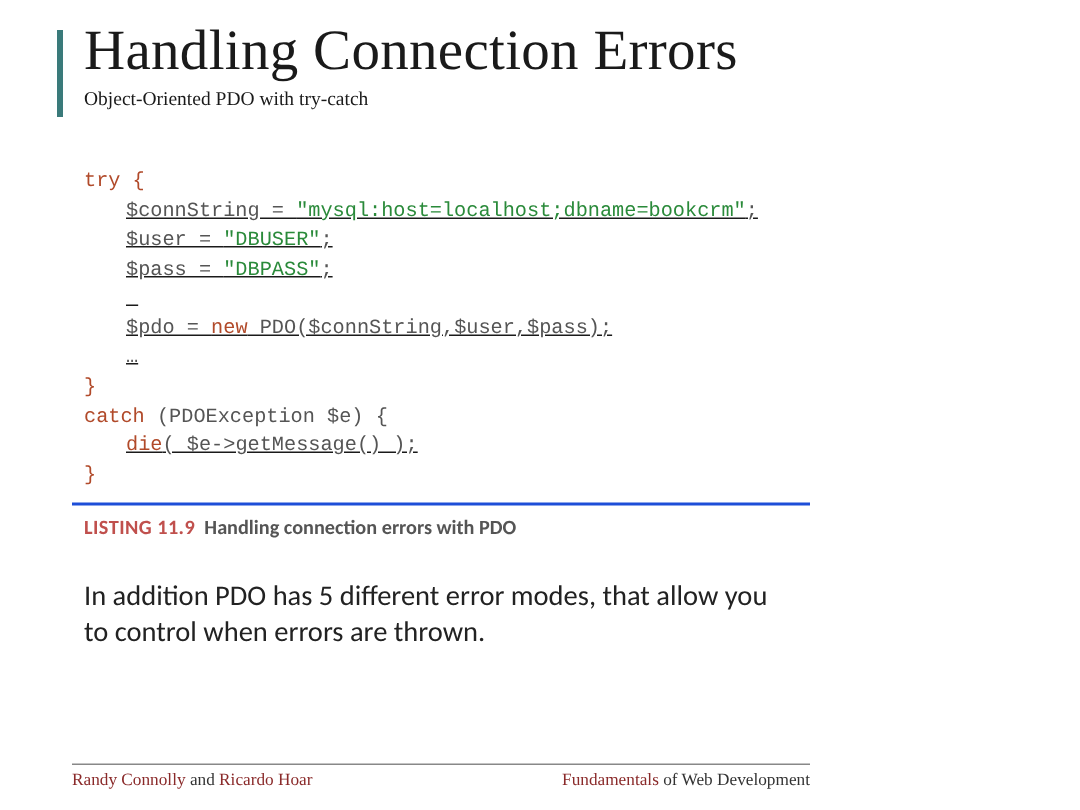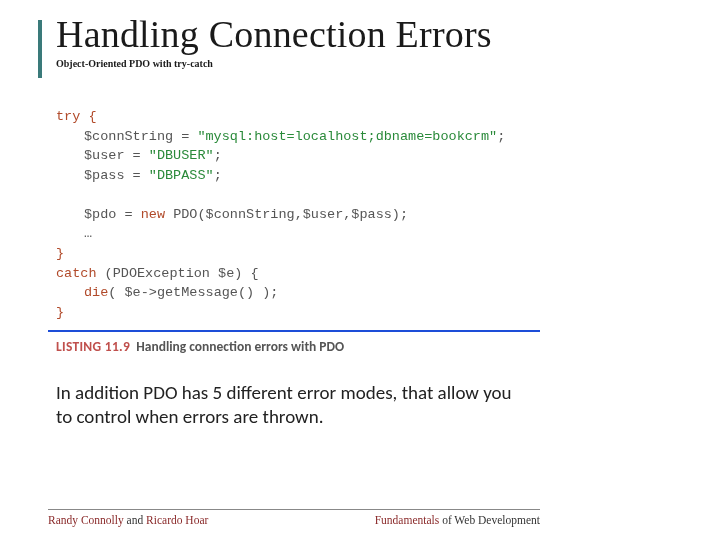--- a/index.html
+++ b/index.html
@@ -1,26 +1,26 @@
 <!DOCTYPE html>
 <html><head>
 <meta charset="utf-8">
 <style>
   * { box-sizing: border-box; margin: 0; padding: 0; }
   html, body { width: 720px; height: 540px; background: #fff; font-family: Georgia, 'Times New Roman', serif; color: #1a1a1a; }
   .slide { width: 580px; height: 540px; padding: 12px 40px 0 48px; position: relative; }
   .accent-bar { position: absolute; left: 38px; top: 20px; width: 4px; height: 58px; background: #3a7a7a; }
   .title { font-size: 38px; font-weight: 400; letter-spacing: 0.2px; margin-bottom: 2px; padding-left: 8px; }
-  .subtitle { font-size: 10px; font-weight: 700; padding-left: 8px; margin-bottom: 38px; }
+  .subtitle { font-size: 13px; font-weight: 400; padding-left: 8px; margin-bottom: 38px; }
   .code-block { font-family: Consolas, 'Courier New', monospace; font-size: 13.5px; line-height: 1.45; padding-left: 8px; margin-bottom: 8px; }
   .kw { color: #b14a2a; }
   .str { color: #2a8a3a; }
   .txt { color: #555; }
   .brace { color: #b14a2a; }
-  .indent1 { padding-left: 28px; }
+  .indent1 { padding-left: 28px; text-decoration: underline; }
   .listing-bar { border-top: 2px solid #1d4ed8; margin-top: 6px; padding-top: 6px; padding-left: 8px; font-family: Calibri, 'Segoe UI', sans-serif; font-size: 13.5px; }
   .listing-label { color: #c0504d; font-weight: 700; letter-spacing: 0.3px; }
   .listing-caption { color: #555; font-weight: 600; }
   .body-text { font-family: Calibri, 'Segoe UI', sans-serif; font-size: 19px; color: #222; margin-top: 26px; padding: 0 8px; line-height: 1.25; }
   .footer { position: absolute; bottom: 14px; left: 48px; right: 40px; border-top: 1px solid #888; padding-top: 4px; font-size: 11.5px; display: flex; justify-content: space-between; margin-top: 48px; }
   .footer .burg { color: #8a2a2a; }
   .footer .plain { color: #333; }
 </style>
 </head>
 <body>

